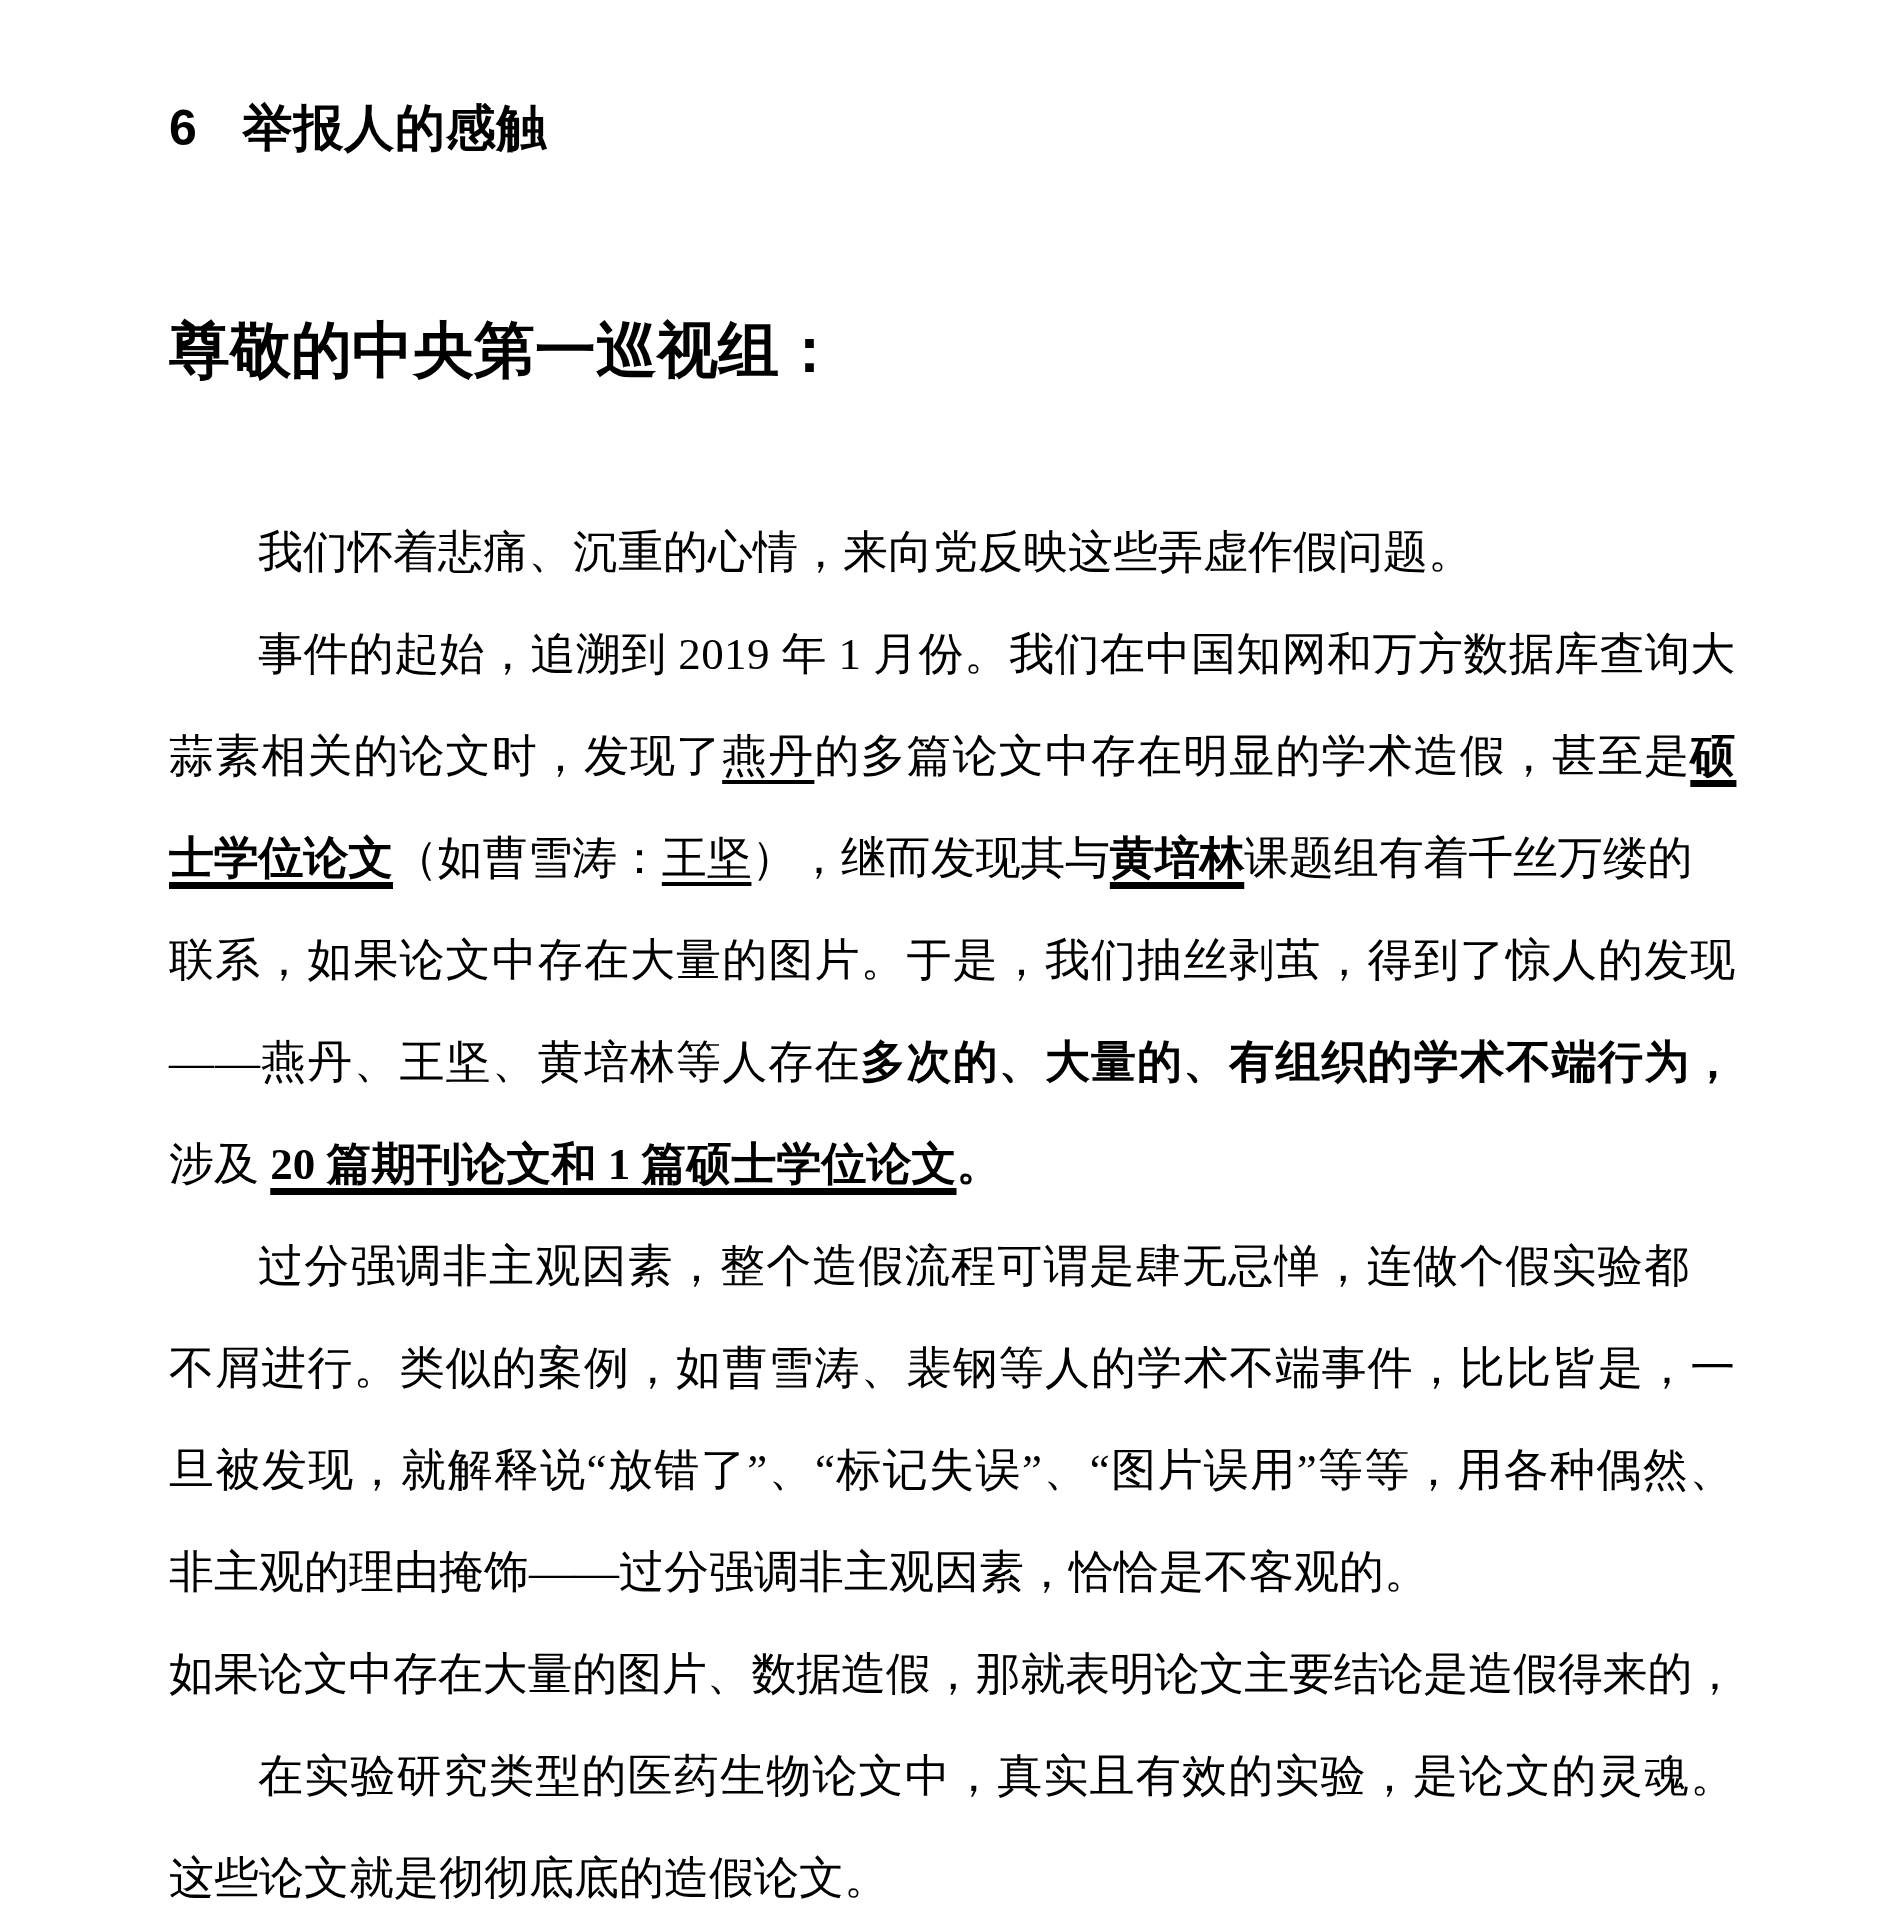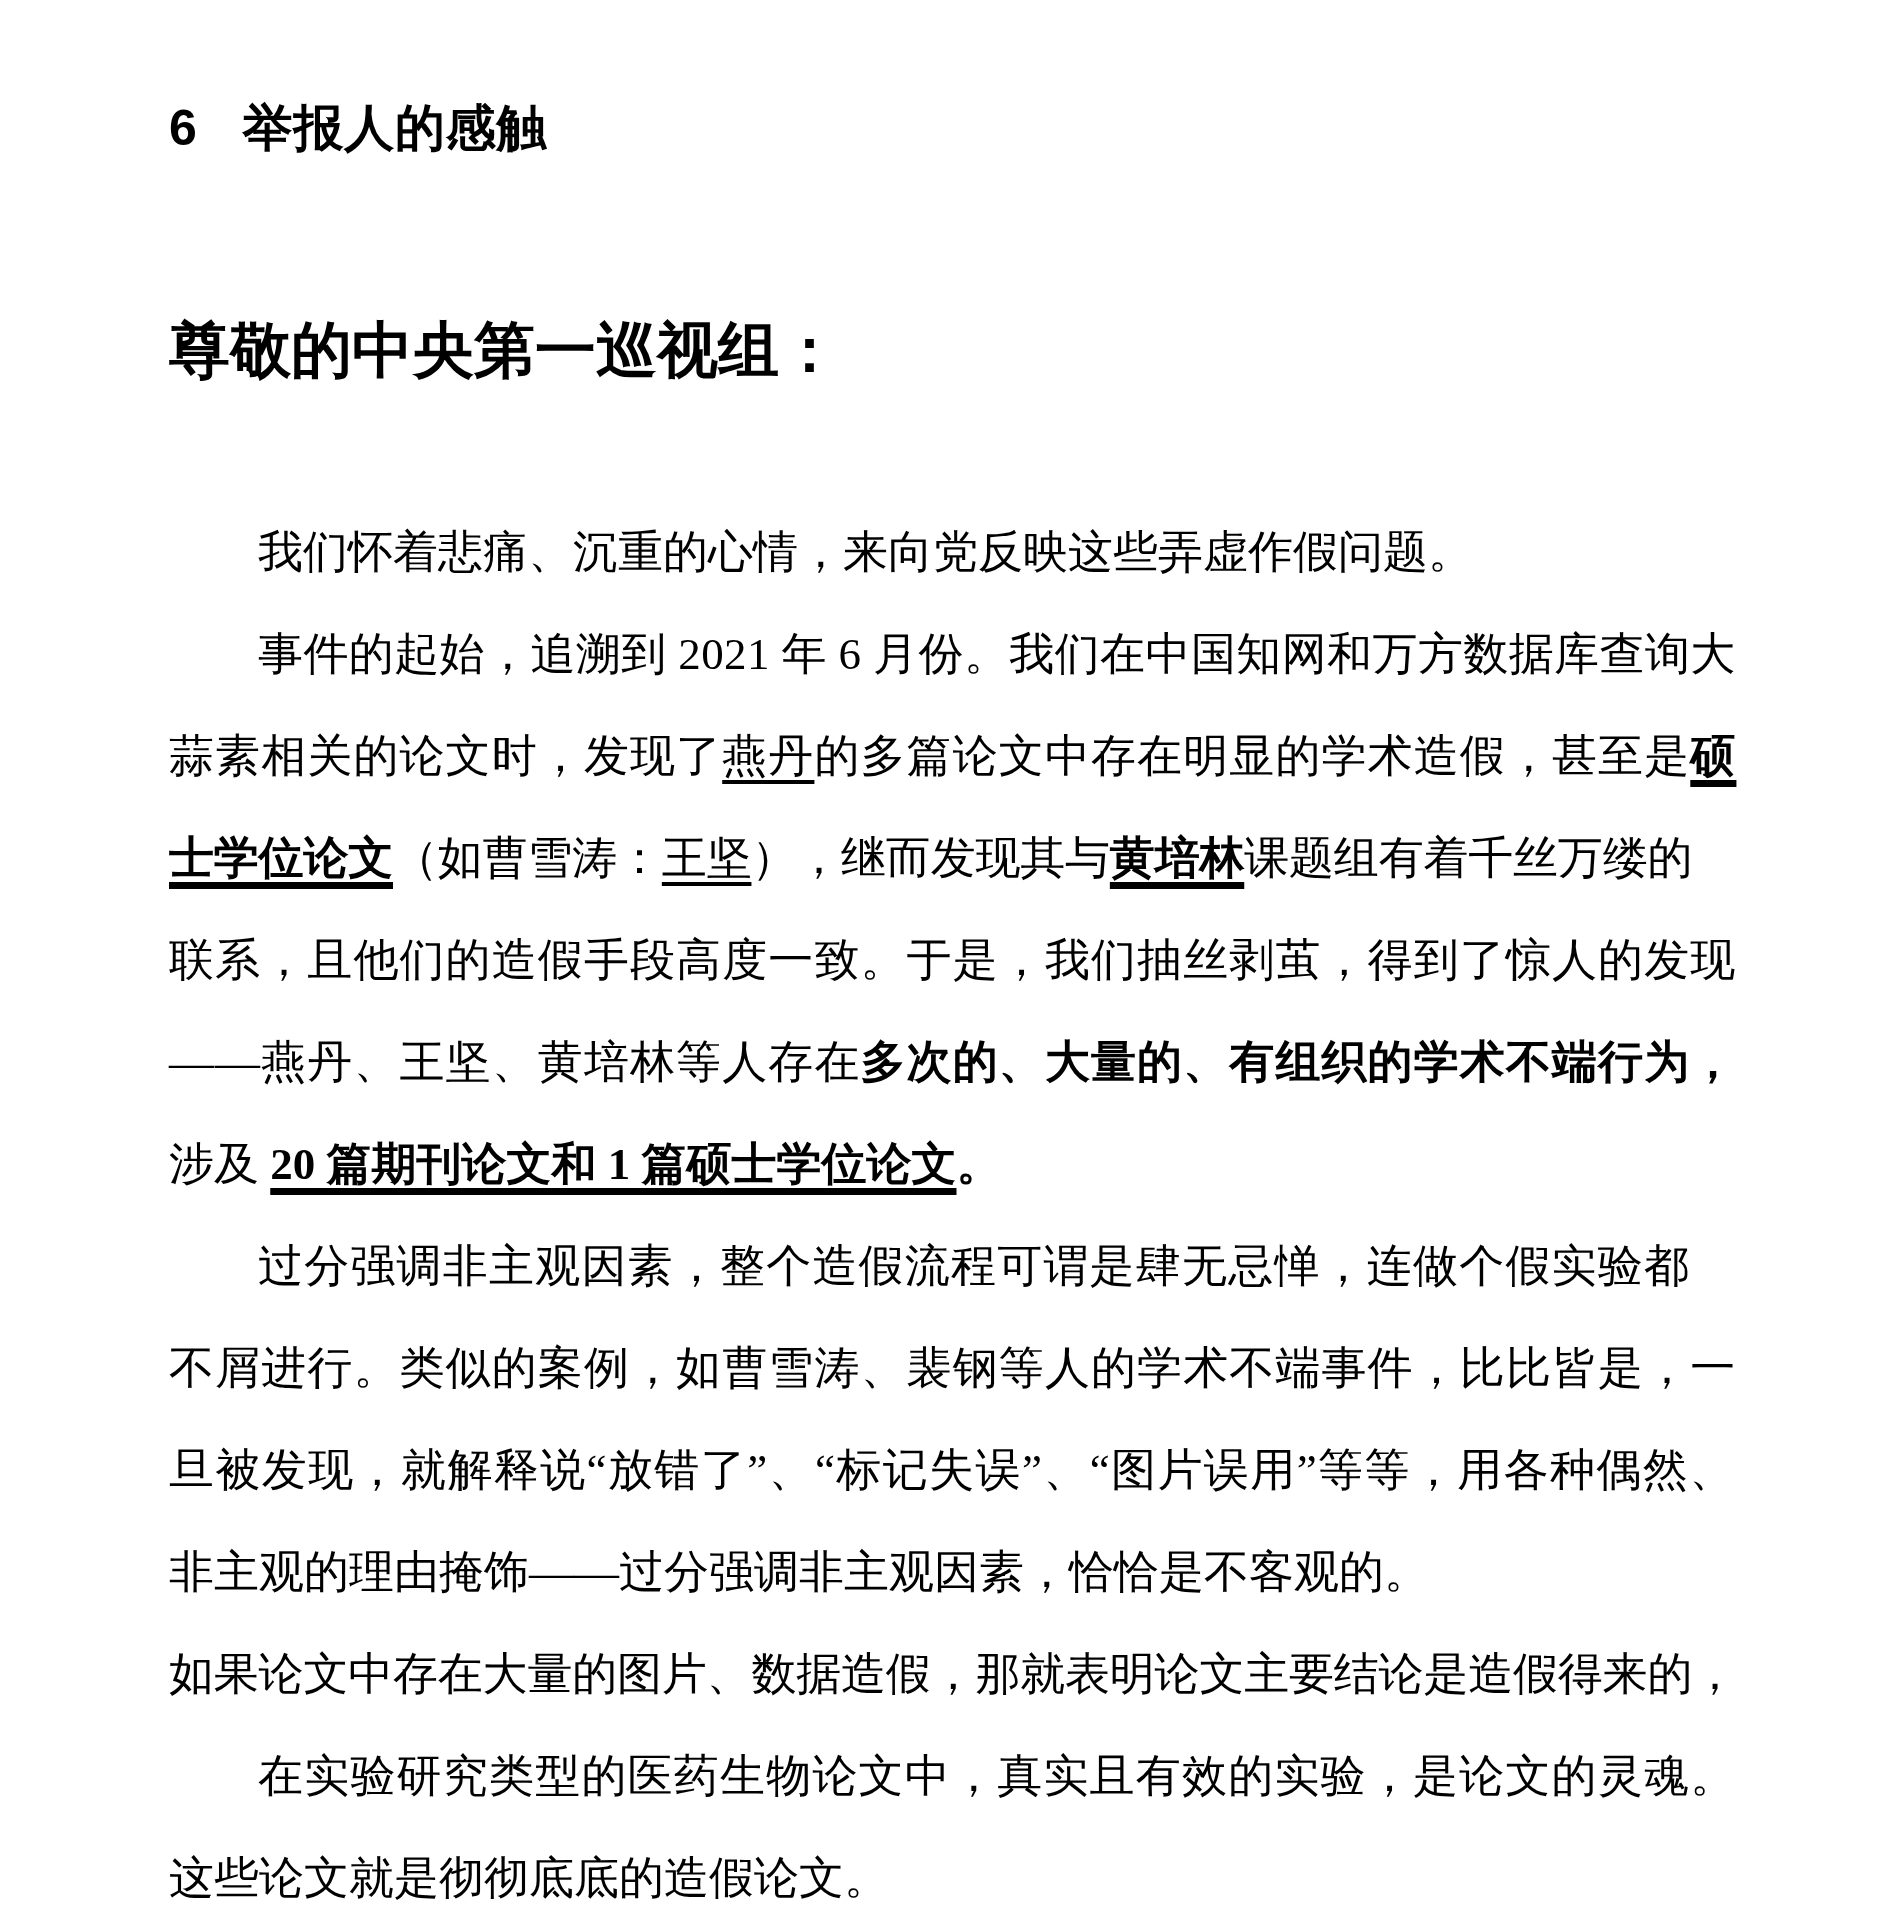--- a/index.html
+++ b/index.html
@@ -80,24 +80,24 @@
       <span class="heading-number">6</span><span>举报人的感触</span>
     </div>
 
     <div class="salutation">尊敬的中央第一巡视组：</div>
 
     <div class="body">
         <div class="para">
           <div class="line indent last"><span>我们怀着悲痛、沉重的心情，来向党反映这些弄虚作假问题。</span></div>
         </div>
         <div class="para">
-          <div class="line indent" style="letter-spacing: 0.4px;"><span>事件的起始，追溯到 2021 年 6 月份。我们在中国知网和万方数据库查询大</span></div>
+          <div class="line indent" style="letter-spacing: 0.4px;"><span>事件的起始，追溯到 2019 年 1 月份。我们在中国知网和万方数据库查询大</span></div>
           <div class="line" style="letter-spacing: 1.1px;"><span>蒜素相关的论文时，发现了</span><span class="u">燕丹</span><span>的多篇论文中存在明显的学术造假，甚至是</span><span class="b u">硕</span></div>
           <div class="line" style="letter-spacing: -0.2px;"><span class="b u">士学位论文</span><span>（如曹雪涛：</span><span class="u">王坚</span><span>），继而发现其与</span><span class="b u">黄培林</span><span>课题组有着千丝万缕的</span></div>
-          <div class="line" style="letter-spacing: 1.1px;"><span>联系，且他们的造假手段高度一致。于是，我们抽丝剥茧，得到了惊人的发现</span></div>
+          <div class="line" style="letter-spacing: 1.1px;"><span>联系，如果论文中存在大量的图片。于是，我们抽丝剥茧，得到了惊人的发现</span></div>
           <div class="line" style="letter-spacing: 1.1px;"><span>——燕丹、王坚、黄培林等人存在</span><span class="b">多次的、大量的、有组织的学术不端行为，</span></div>
           <div class="line last"><span>涉及 </span><span class="b u">20 篇期刊论文和 1 篇硕士学位论文</span><span class="b">。</span></div>
         </div>
         <div class="para">
           <div class="line indent" style="letter-spacing: 1.2px;"><span>过分强调非主观因素，整个造假流程可谓是肆无忌惮，连做个假实验都</span></div>
           <div class="line" style="letter-spacing: 1.1px; text-align: right;"><span>不屑进行。类似的案例，如曹雪涛、裴钢等人的学术不端事件，比比皆是，一</span></div>
           <div class="line" style="letter-spacing: 1.4px;"><span>旦被发现，就解释说“放错了”、“标记失误”、“图片误用”等等，用各种偶然、</span></div>
           <div class="line last"><span>非主观的理由掩饰——过分强调非主观因素，恰恰是不客观的。</span></div>
         </div>
         <div class="para">

